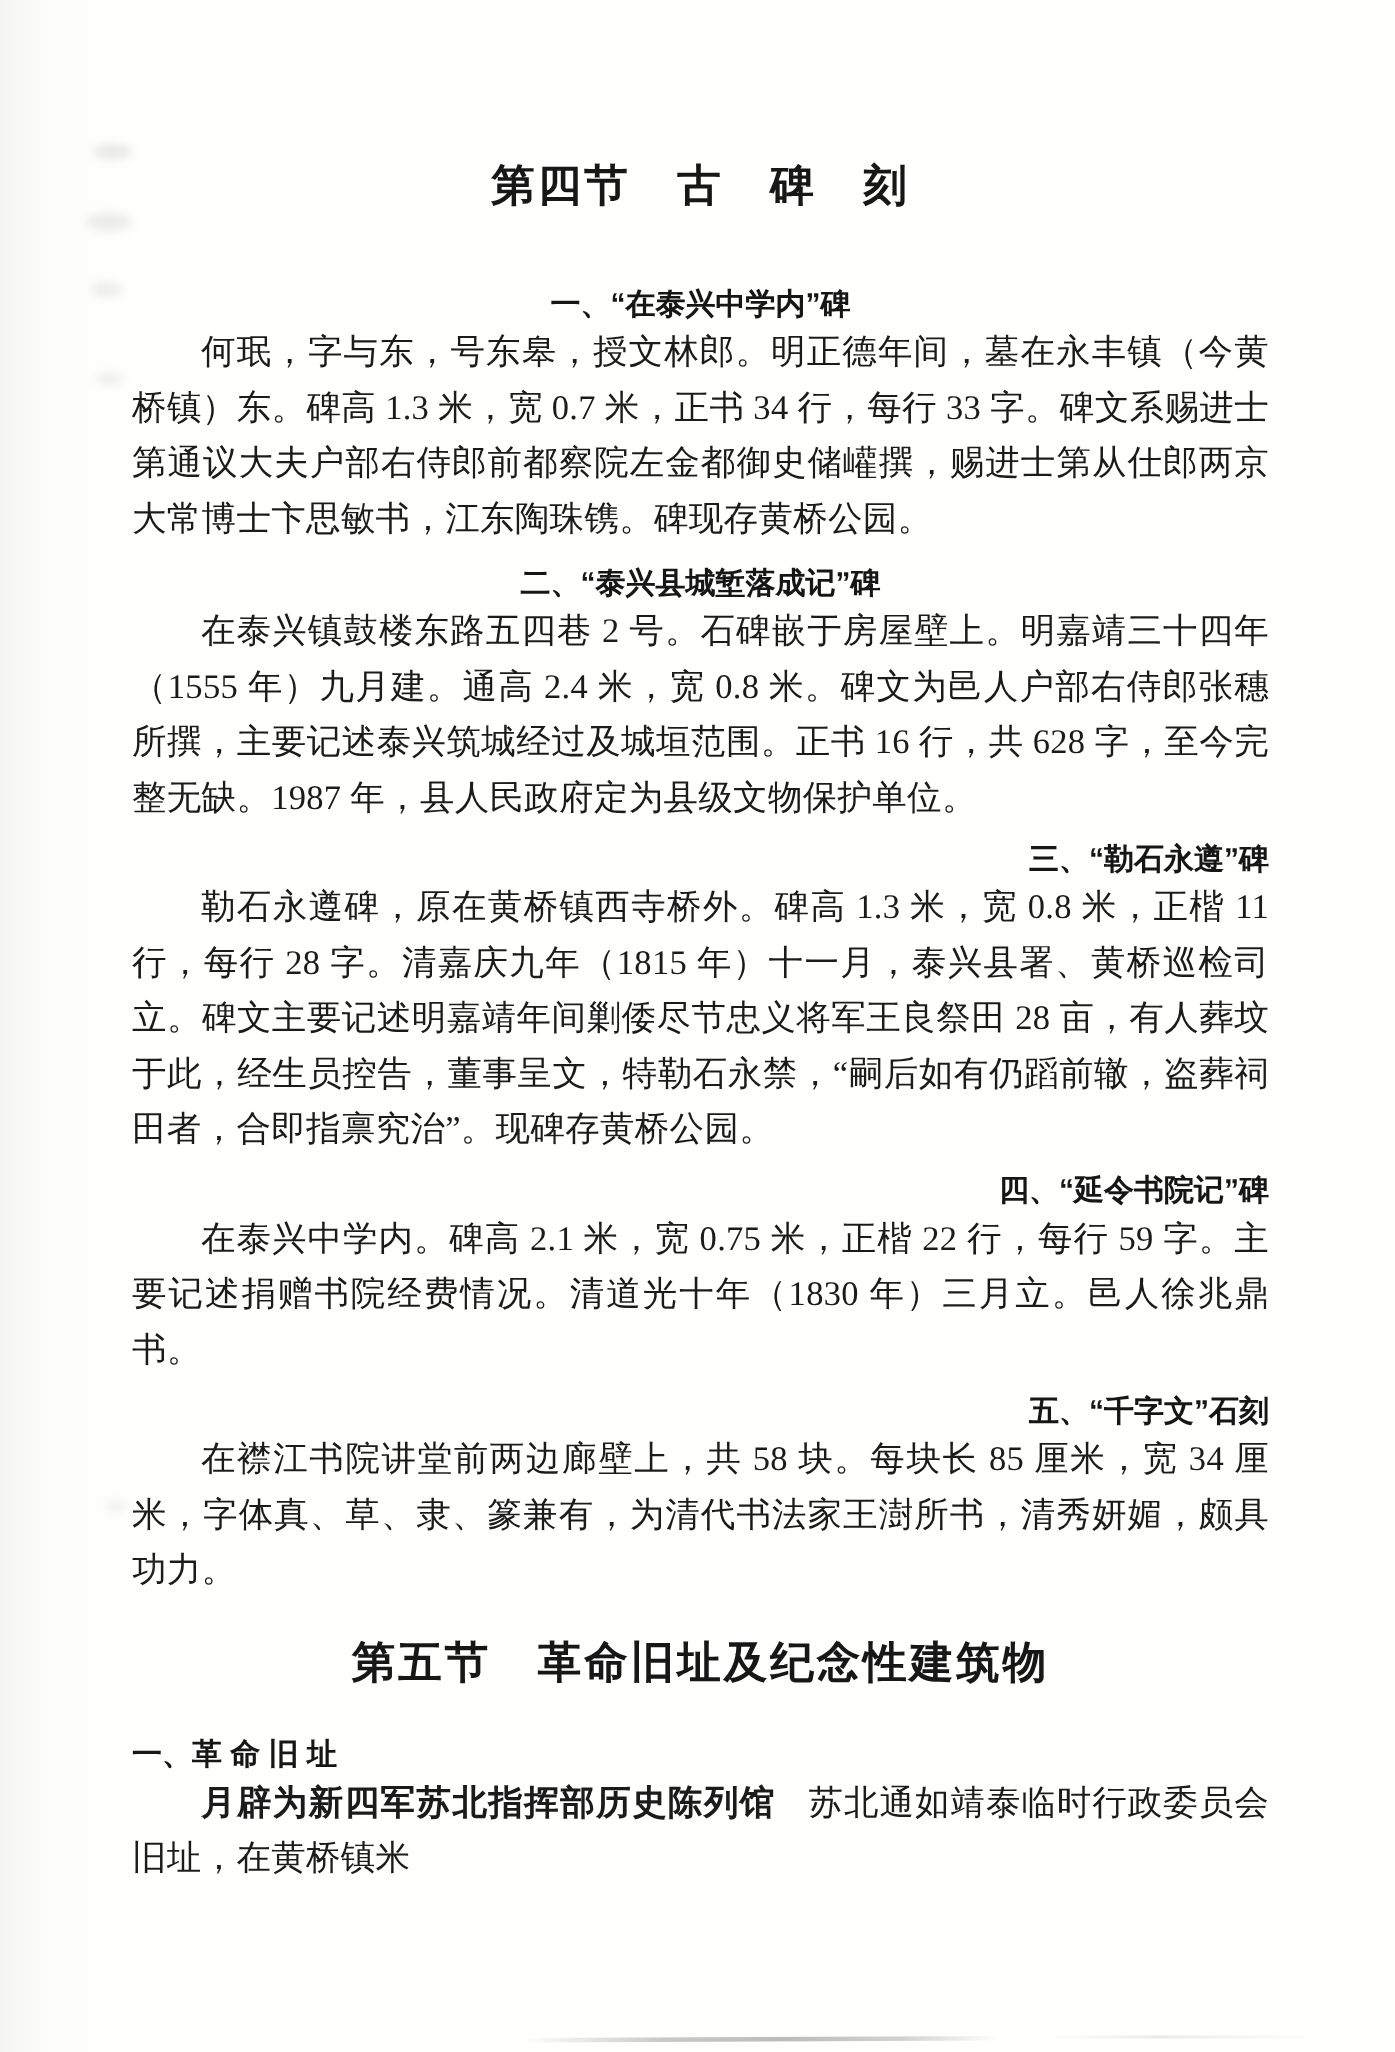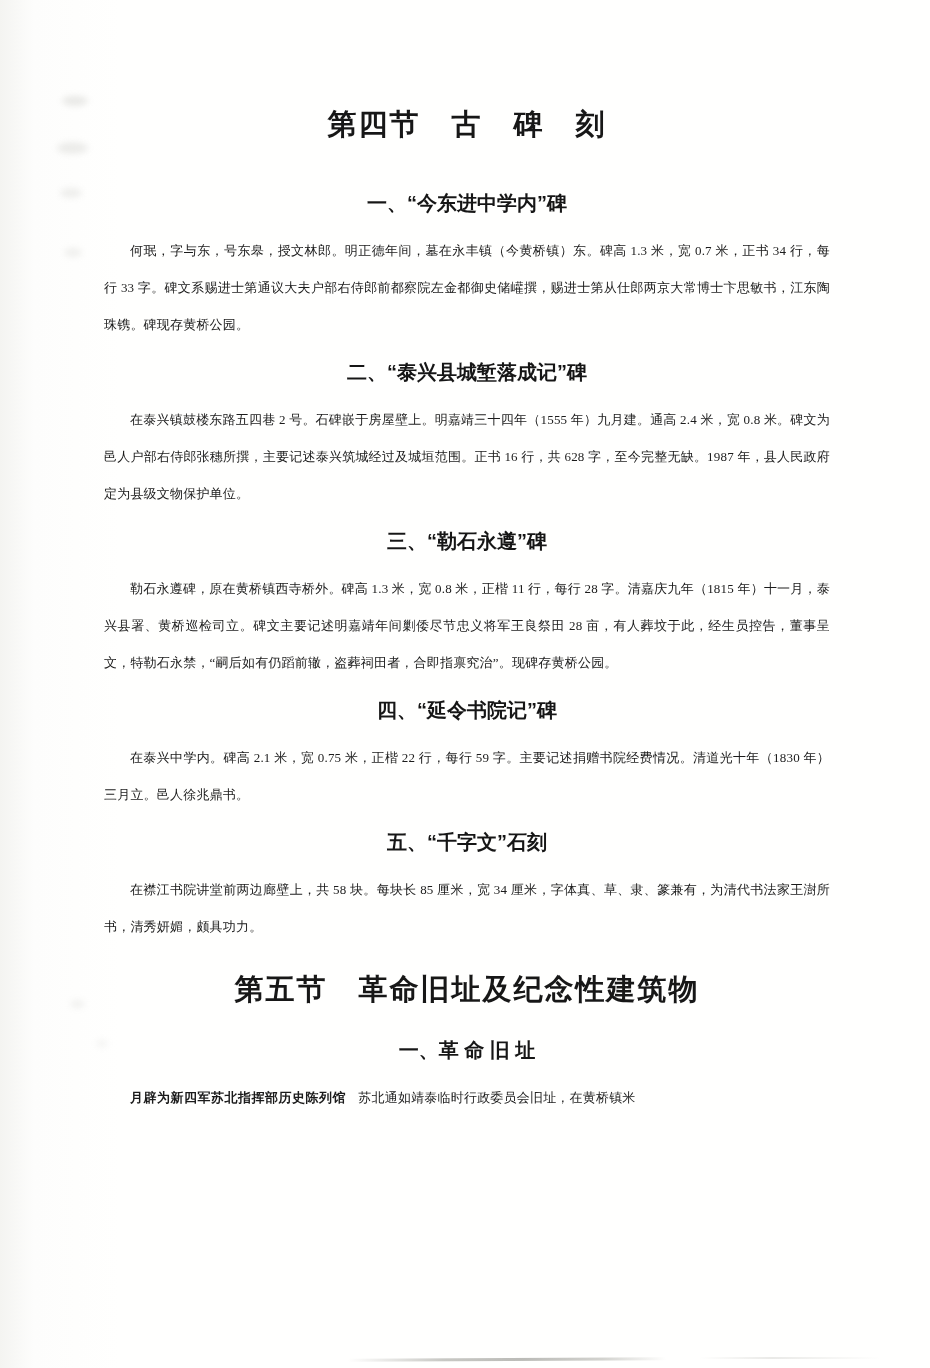--- a/index.html
+++ b/index.html
@@ -40,39 +40,38 @@
     margin: 0;
     text-align: center;
     font-family: "Liberation Sans", "DejaVu Sans", sans-serif;
     font-weight: bold;
     font-size: 20px;
     line-height: 26px;
     color: #161616;
   }
   .sub-heading {
     margin: 28px 0 0;
-    text-align: center;
     font-family: "Liberation Sans", "DejaVu Sans", sans-serif;
     font-weight: bold;
     font-size: 20px;
     line-height: 26px;
     color: #161616;
   }
   p.body {
-    margin: 16px;
-    font-size: 13px;
+    margin: 0;
+    font-size: 23px;
     line-height: 37px;
     text-align: justify;
     text-indent: 2em;
     letter-spacing: 0.2px;
   }
   .mt46 { margin-top: 46px; }
   .mt20 { margin-top: 20px; }
   .mt12 { margin-top: 12px; }
-  .mt10 { margin-top: 10px; }
+  .mt10 { margin-top: 10px; text-align: right; }
   .mt8  { margin-top: 8px; }
   .entry-label {
     font-family: "Liberation Sans", "DejaVu Sans", sans-serif;
     font-weight: bold;
     margin-right: 0.95em;
     letter-spacing: 0.5px;
   }
   
   .smudge {
     position: absolute;
@@ -104,21 +103,21 @@
   }
 </style>
 </head>
 <body>
 
 <div class="page">
   <div class="content">
 
     <h1 class="chapter-title">第四节　古　碑　刻</h1>
 
-    <h2 class="sec-heading mt46">一、“今东进中学内”碑</h2>
+    <h2 class="sec-heading mt46">一、“在泰兴中学内”碑</h2>
     <p class="body mt20">何珉，字与东，号东皋，授文林郎。明正德年间，墓在永丰镇（今黄桥镇）东。碑高 1.3 米，宽 0.7 米，正书 34 行，每行 33 字。碑文系赐进士第通议大夫户部右侍郎前都察院左金都御史储巏撰，赐进士第从仕郎两京大常博士卞思敏书，江东陶珠镌。碑现存黄桥公园。</p>
 
     <h2 class="sec-heading mt12">二、“泰兴县城堑落成记”碑</h2>
     <p class="body mt8">在泰兴镇鼓楼东路五四巷 2 号。石碑嵌于房屋壁上。明嘉靖三十四年（1555 年）九月建。通高 2.4 米，宽 0.8 米。碑文为邑人户部右侍郎张穗所撰，主要记述泰兴筑城经过及城垣范围。正书 16 行，共 628 字，至今完整无缺。1987 年，县人民政府定为县级文物保护单位。</p>
 
     <h2 class="sec-heading mt10">三、“勒石永遵”碑</h2>
     <p class="body mt8">勒石永遵碑，原在黄桥镇西寺桥外。碑高 1.3 米，宽 0.8 米，正楷 11 行，每行 28 字。清嘉庆九年（1815 年）十一月，泰兴县署、黄桥巡检司立。碑文主要记述明嘉靖年间剿倭尽节忠义将军王良祭田 28 亩，有人葬坟于此，经生员控告，董事呈文，特勒石永禁，“嗣后如有仍蹈前辙，盗葬祠田者，合即指禀究治”。现碑存黄桥公园。</p>
 
     <h2 class="sec-heading mt10">四、“延令书院记”碑</h2>
     <p class="body mt8">在泰兴中学内。碑高 2.1 米，宽 0.75 米，正楷 22 行，每行 59 字。主要记述捐赠书院经费情况。清道光十年（1830 年）三月立。邑人徐兆鼎书。</p>

